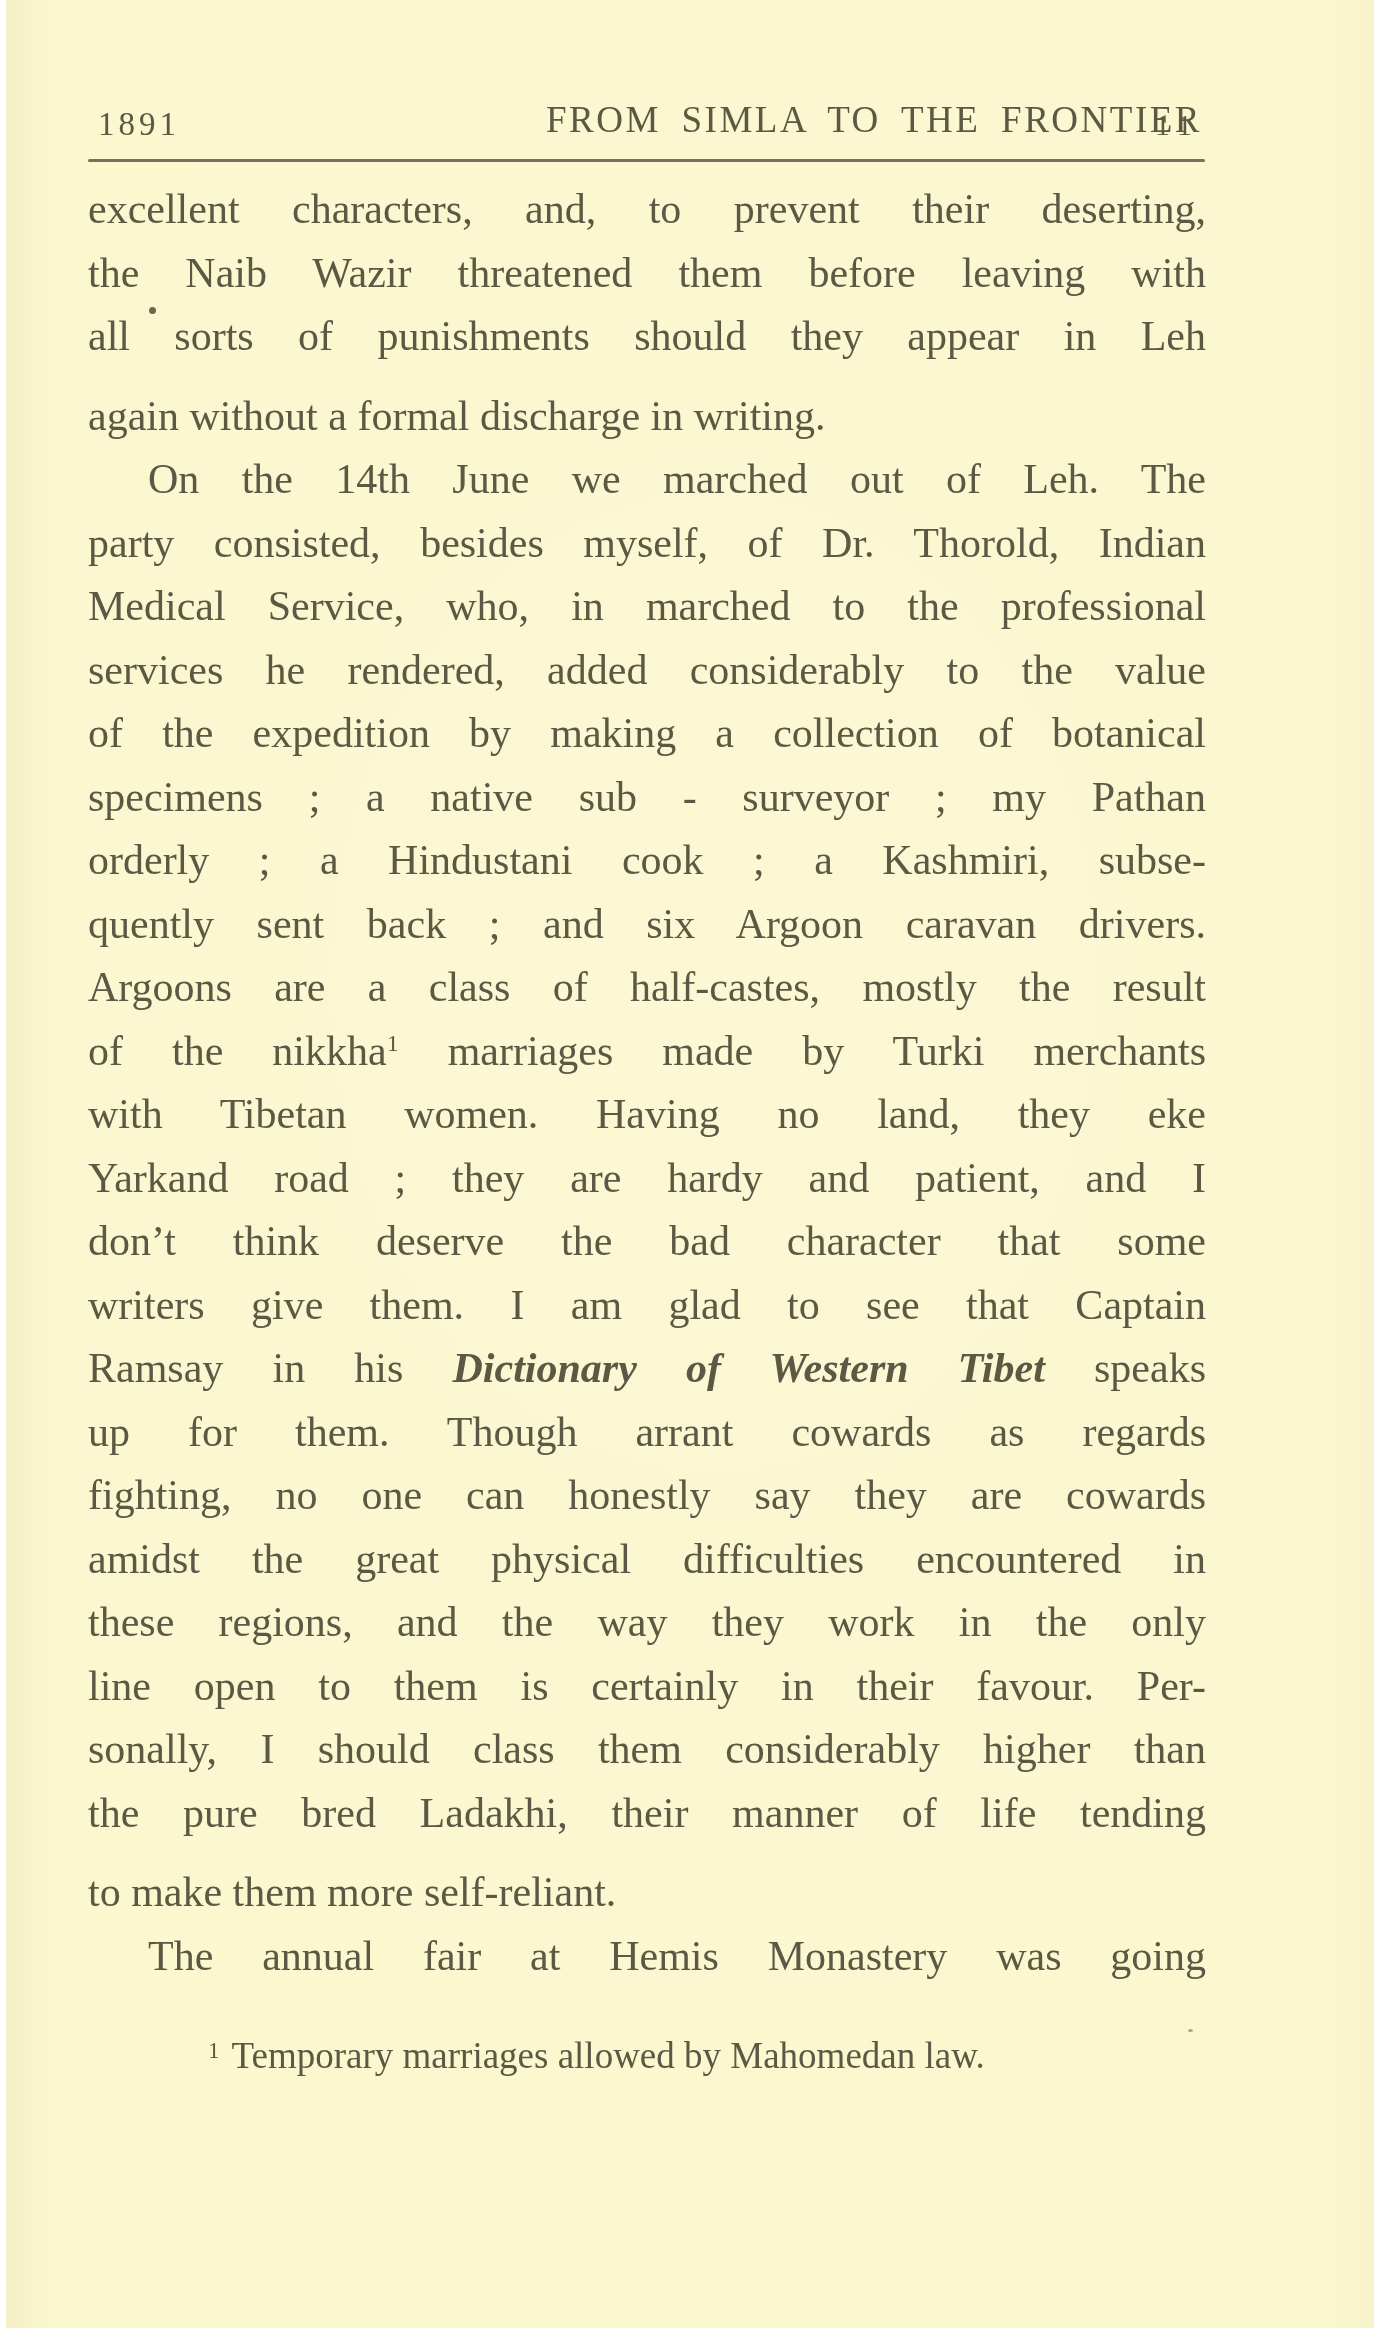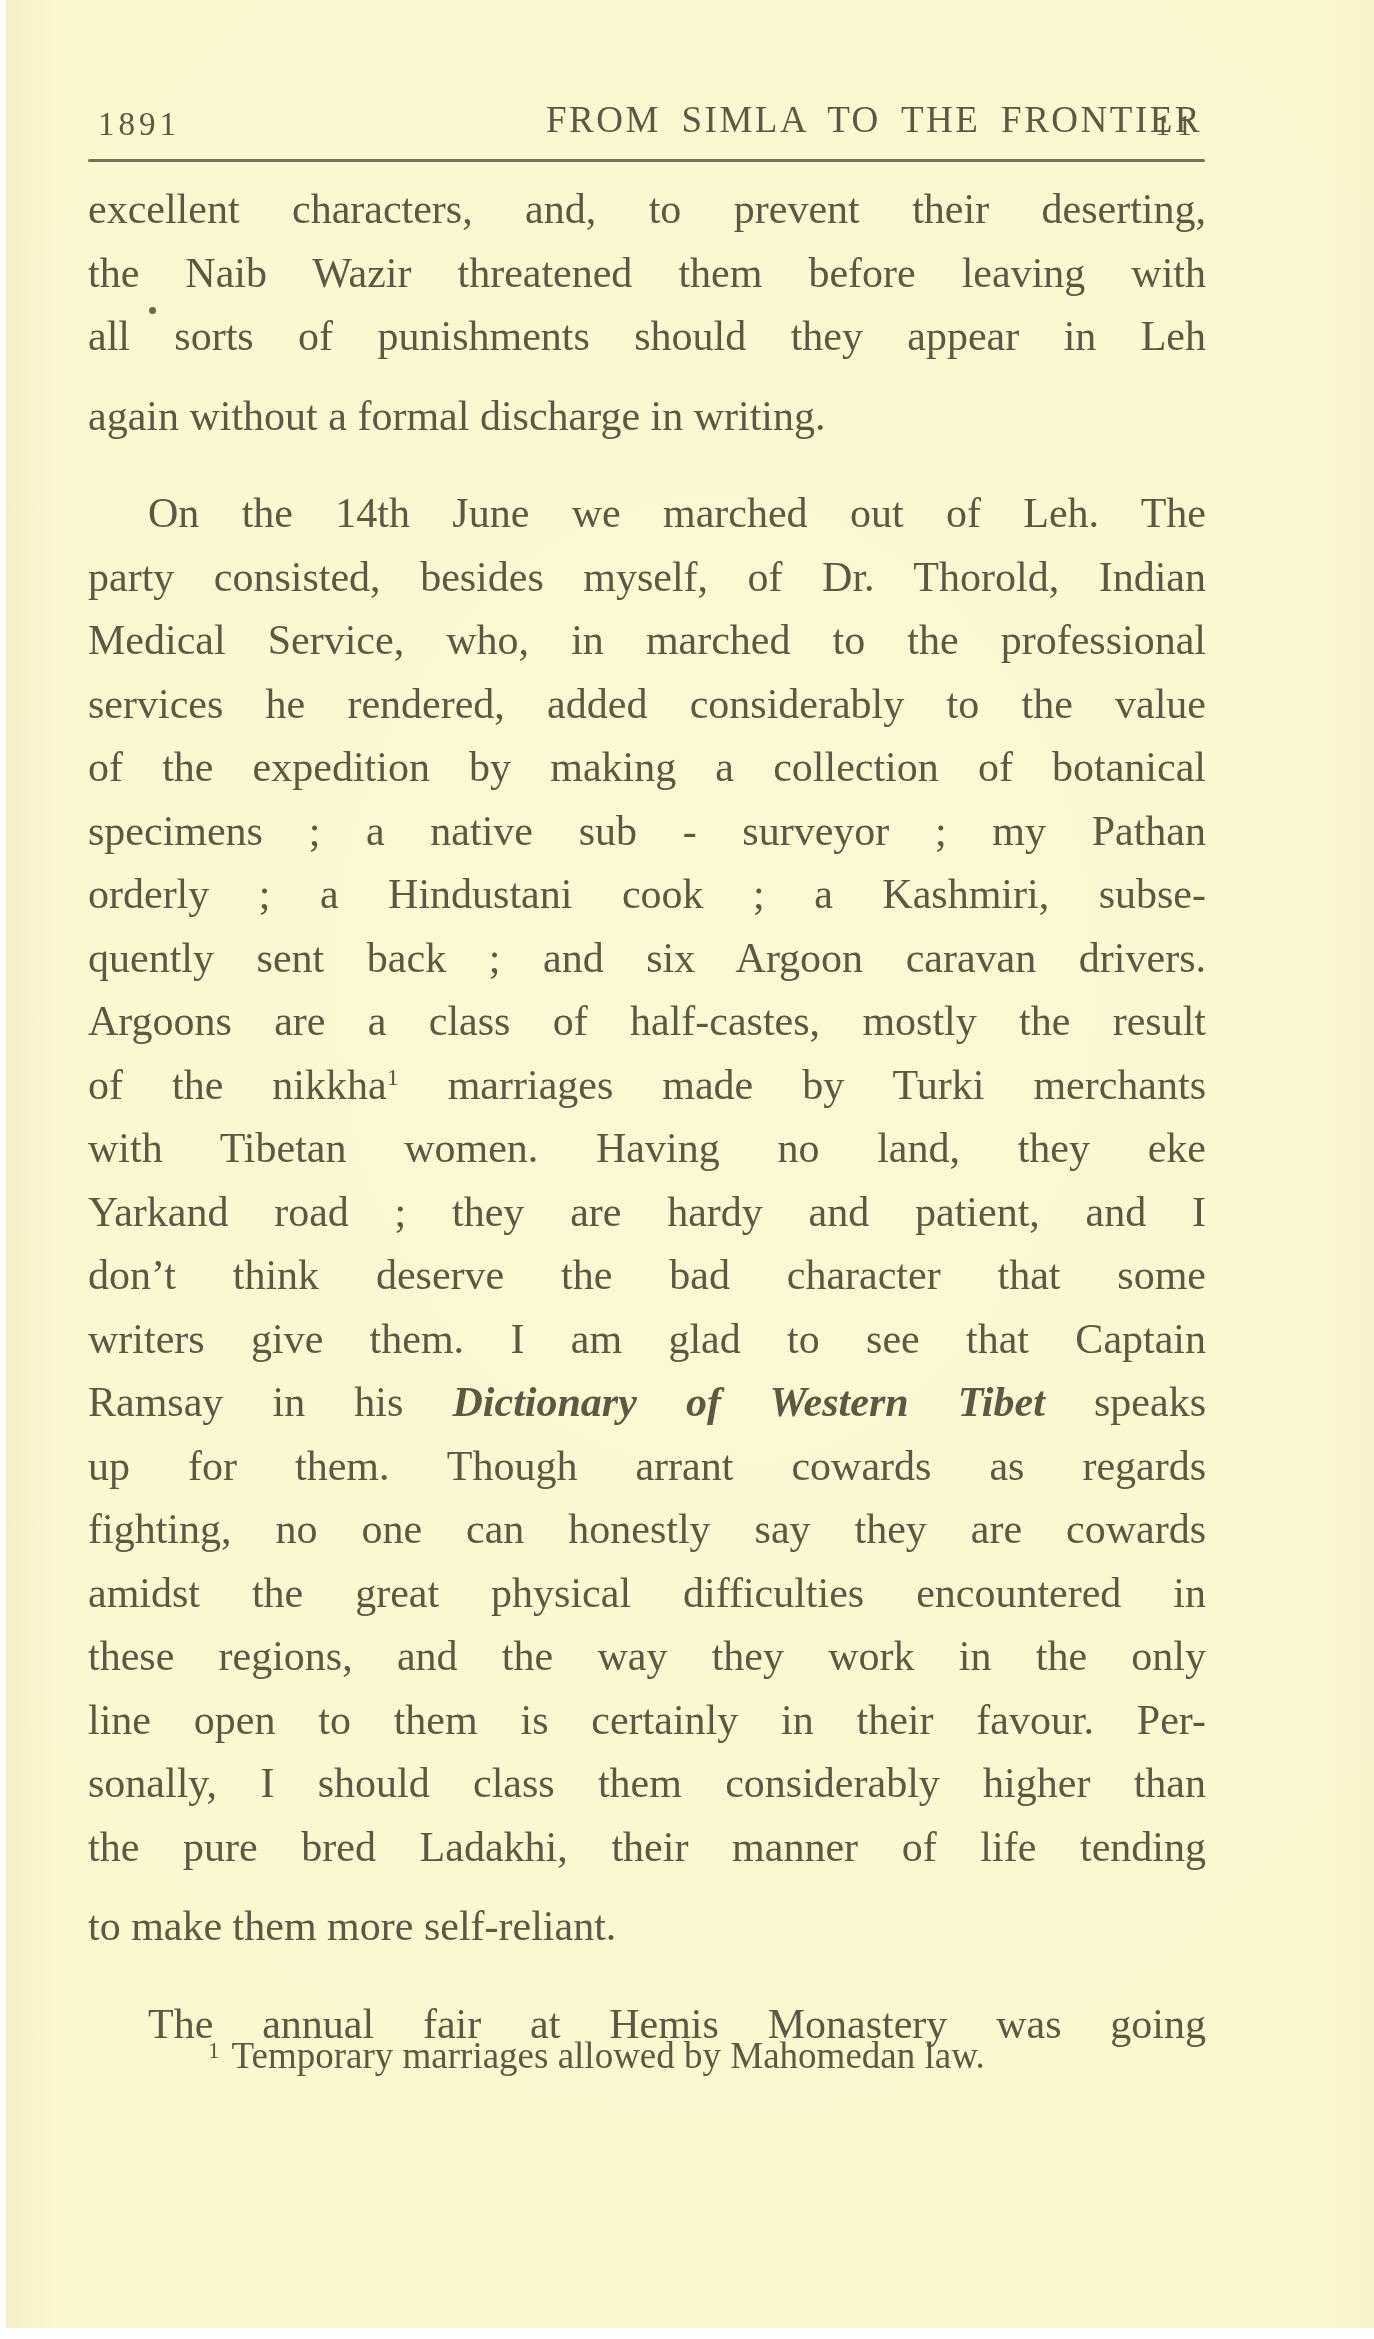--- a/index.html
+++ b/index.html
@@ -26,21 +26,21 @@
   .rh-title{position:absolute;left:0;right:4px;top:2px;text-align:right;
     font-size:37px;letter-spacing:2.5px;word-spacing:9px;}
   .rh-num{position:absolute;right:6px;top:12px;font-size:30px;letter-spacing:8px;}
   .head-rule{position:absolute;left:88px;top:159px;width:1117px;height:3px;
     background:var(--rule,#5e5b47);border-radius:2px;opacity:.85;}
 
   
   .body-text{position:absolute;left:88px;top:178px;width:1118px;font-size:42px;}
   .line{height:63.5px;line-height:63.5px;text-align:justify;text-align-last:justify;}
   .line.last{text-align:left;text-align-last:left;margin-top:16px;}
-  .line.indent{text-indent:60px;margin-top:34px;}
+  .line.indent{text-indent:60px;}
   .line sup{font-size:24px;line-height:0;vertical-align:14px;}
   .it{font-style:italic;font-weight:bold;}
 
   
   .footnote{position:absolute;left:208px;top:2034px;font-size:37px;}
   .footnote sup{font-size:23px;vertical-align:10px;margin-right:12px;}
 
   
   .ink-spot{position:absolute;left:149px;top:307px;width:7px;height:7px;border-radius:50%;
     background:var(--ink,#5b5844);opacity:.9;}

